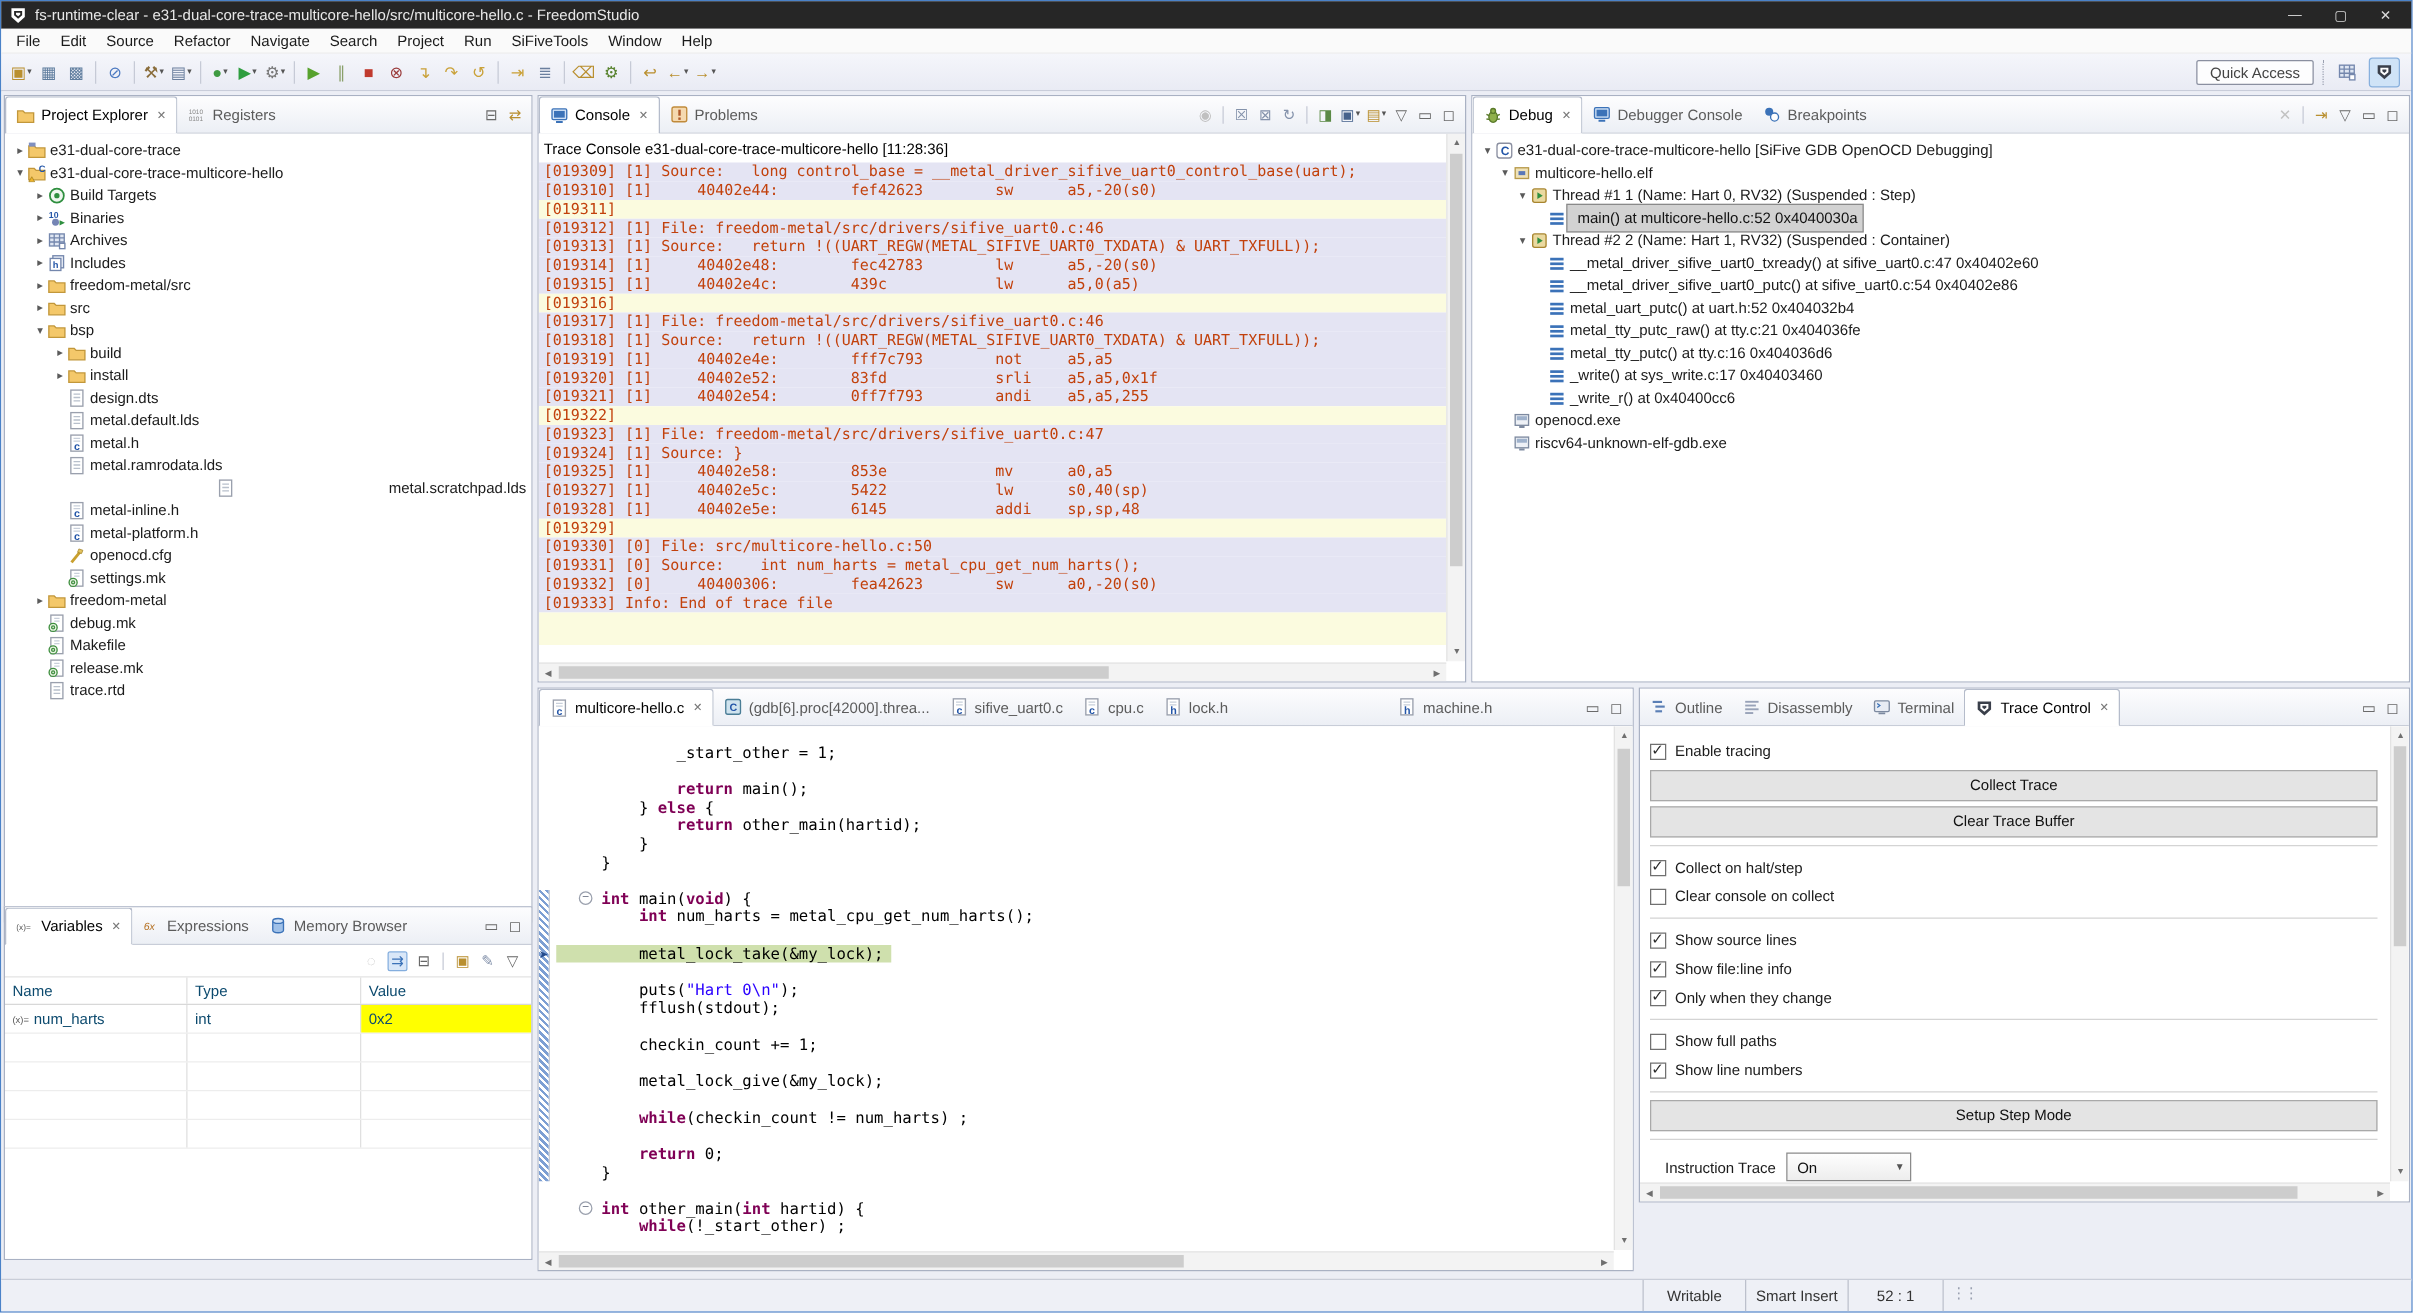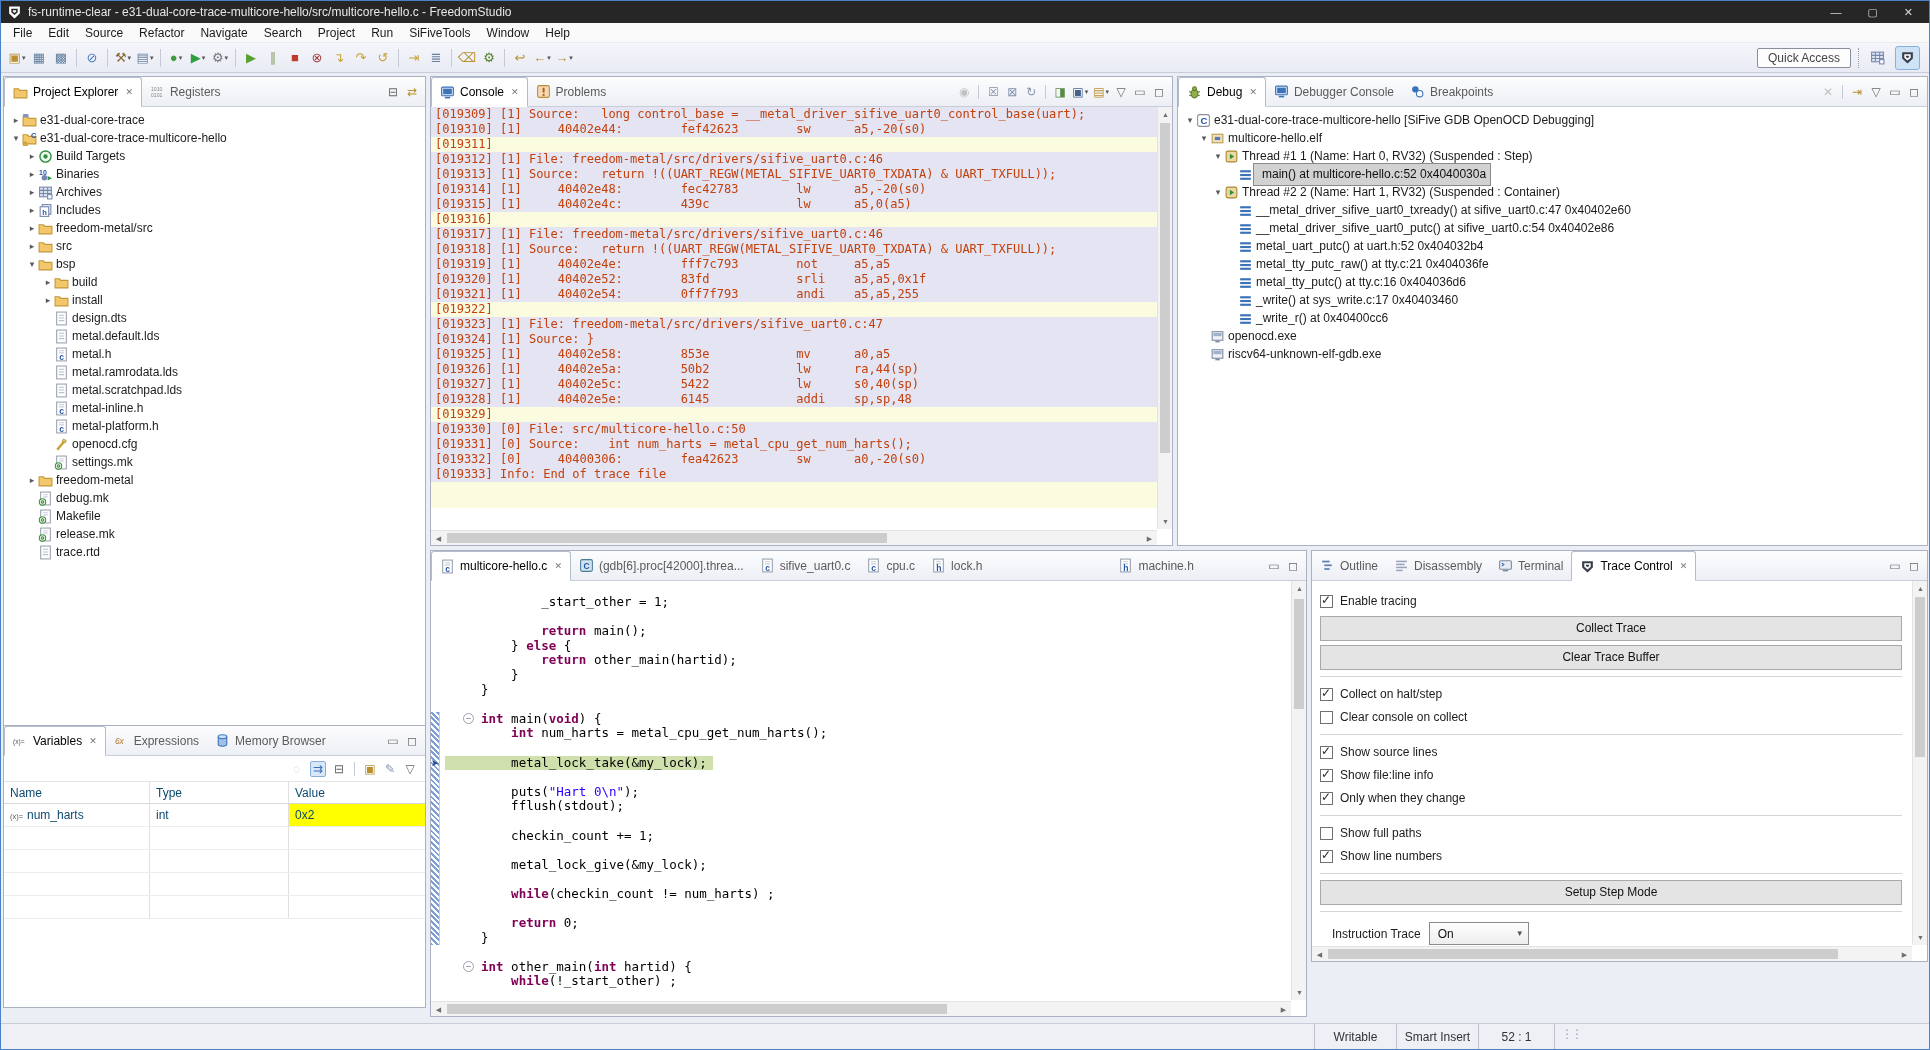--- a/index.html
+++ b/index.html
@@ -407,21 +407,21 @@
             <div class="trow" style="padding-left: 36px;">
               <span class="tarrow"></span>
               <span class="ic">
                 <svg viewBox="0 0 14 14">
                   <rect x="2.5" y="1" width="9" height="12" fill="#fff" stroke="#9aa0ad"></rect>
                   <path d="M4.5 4h5M4.5 6.5h5M4.5 9h5" stroke="#b8c0cc" fill="none"></path>
                 </svg>
               </span>
               <span class="tlabel">metal.ramrodata.lds</span>
             </div>
-            <div class="trow" style="padding-left: 36px;">
+            <div class="trow" style="padding-left: 36px; justify-content: space-between;">
               <span class="tarrow"></span>
               <span class="ic">
                 <svg viewBox="0 0 14 14">
                   <rect x="2.5" y="1" width="9" height="12" fill="#fff" stroke="#9aa0ad"></rect>
                   <path d="M4.5 4h5M4.5 6.5h5M4.5 9h5" stroke="#b8c0cc" fill="none"></path>
                 </svg>
               </span>
               <span class="tlabel">metal.scratchpad.lds</span>
             </div>
             <div class="trow" style="padding-left: 36px;">
@@ -685,38 +685,38 @@
             <span class="gi">
               <span style="color: rgb(106, 106, 106);">▭</span>
             </span>
             <span class="gi">
               <span style="color: rgb(106, 106, 106);">◻</span>
             </span>
           </div>
         </div>
         <div class="pbody">
           <div style="position: absolute; inset: 0px 15px 15px 0px; overflow: hidden;">
+            <div class="ctitle">Trace Console e31-dual-core-trace-multicore-hello [11:28:36]</div>
             <div class="cline bg-l">[019309] [1] Source:   long control_base = __metal_driver_sifive_uart0_control_base(uart);</div>
             <div class="cline bg-l">[019310] [1]     40402e44:        fef42623        sw      a5,-20(s0)</div>
             <div class="cline bg-y">[019311]</div>
             <div class="cline bg-l">[019312] [1] File: freedom-metal/src/drivers/sifive_uart0.c:46</div>
             <div class="cline bg-l">[019313] [1] Source:   return !((UART_REGW(METAL_SIFIVE_UART0_TXDATA) &amp; UART_TXFULL));</div>
             <div class="cline bg-l">[019314] [1]     40402e48:        fec42783        lw      a5,-20(s0)</div>
             <div class="cline bg-l">[019315] [1]     40402e4c:        439c            lw      a5,0(a5)</div>
             <div class="cline bg-y">[019316]</div>
             <div class="cline bg-l">[019317] [1] File: freedom-metal/src/drivers/sifive_uart0.c:46</div>
             <div class="cline bg-l">[019318] [1] Source:   return !((UART_REGW(METAL_SIFIVE_UART0_TXDATA) &amp; UART_TXFULL));</div>
             <div class="cline bg-l">[019319] [1]     40402e4e:        fff7c793        not     a5,a5</div>
             <div class="cline bg-l">[019320] [1]     40402e52:        83fd            srli    a5,a5,0x1f</div>
             <div class="cline bg-l">[019321] [1]     40402e54:        0ff7f793        andi    a5,a5,255</div>
             <div class="cline bg-y">[019322]</div>
             <div class="cline bg-l">[019323] [1] File: freedom-metal/src/drivers/sifive_uart0.c:47</div>
             <div class="cline bg-l">[019324] [1] Source: }</div>
             <div class="cline bg-l">[019325] [1]     40402e58:        853e            mv      a0,a5</div>
-            <div class="cline bg-l">[019326] [1]     40402e5a:        50b2            lw      ra,44(sp)</div>
             <div class="cline bg-l">[019327] [1]     40402e5c:        5422            lw      s0,40(sp)</div>
             <div class="cline bg-l">[019328] [1]     40402e5e:        6145            addi    sp,sp,48</div>
             <div class="cline bg-y">[019329]</div>
             <div class="cline bg-l">[019330] [0] File: src/multicore-hello.c:50</div>
             <div class="cline bg-l">[019331] [0] Source:    int num_harts = metal_cpu_get_num_harts();</div>
             <div class="cline bg-l">[019332] [0]     40400306:        fea42623        sw      a0,-20(s0)</div>
             <div class="cline bg-l">[019333] Info: End of trace file</div>
             <div class="bg-y" style="height: 26px;"></div>
           </div>
           <div class="sbv">

